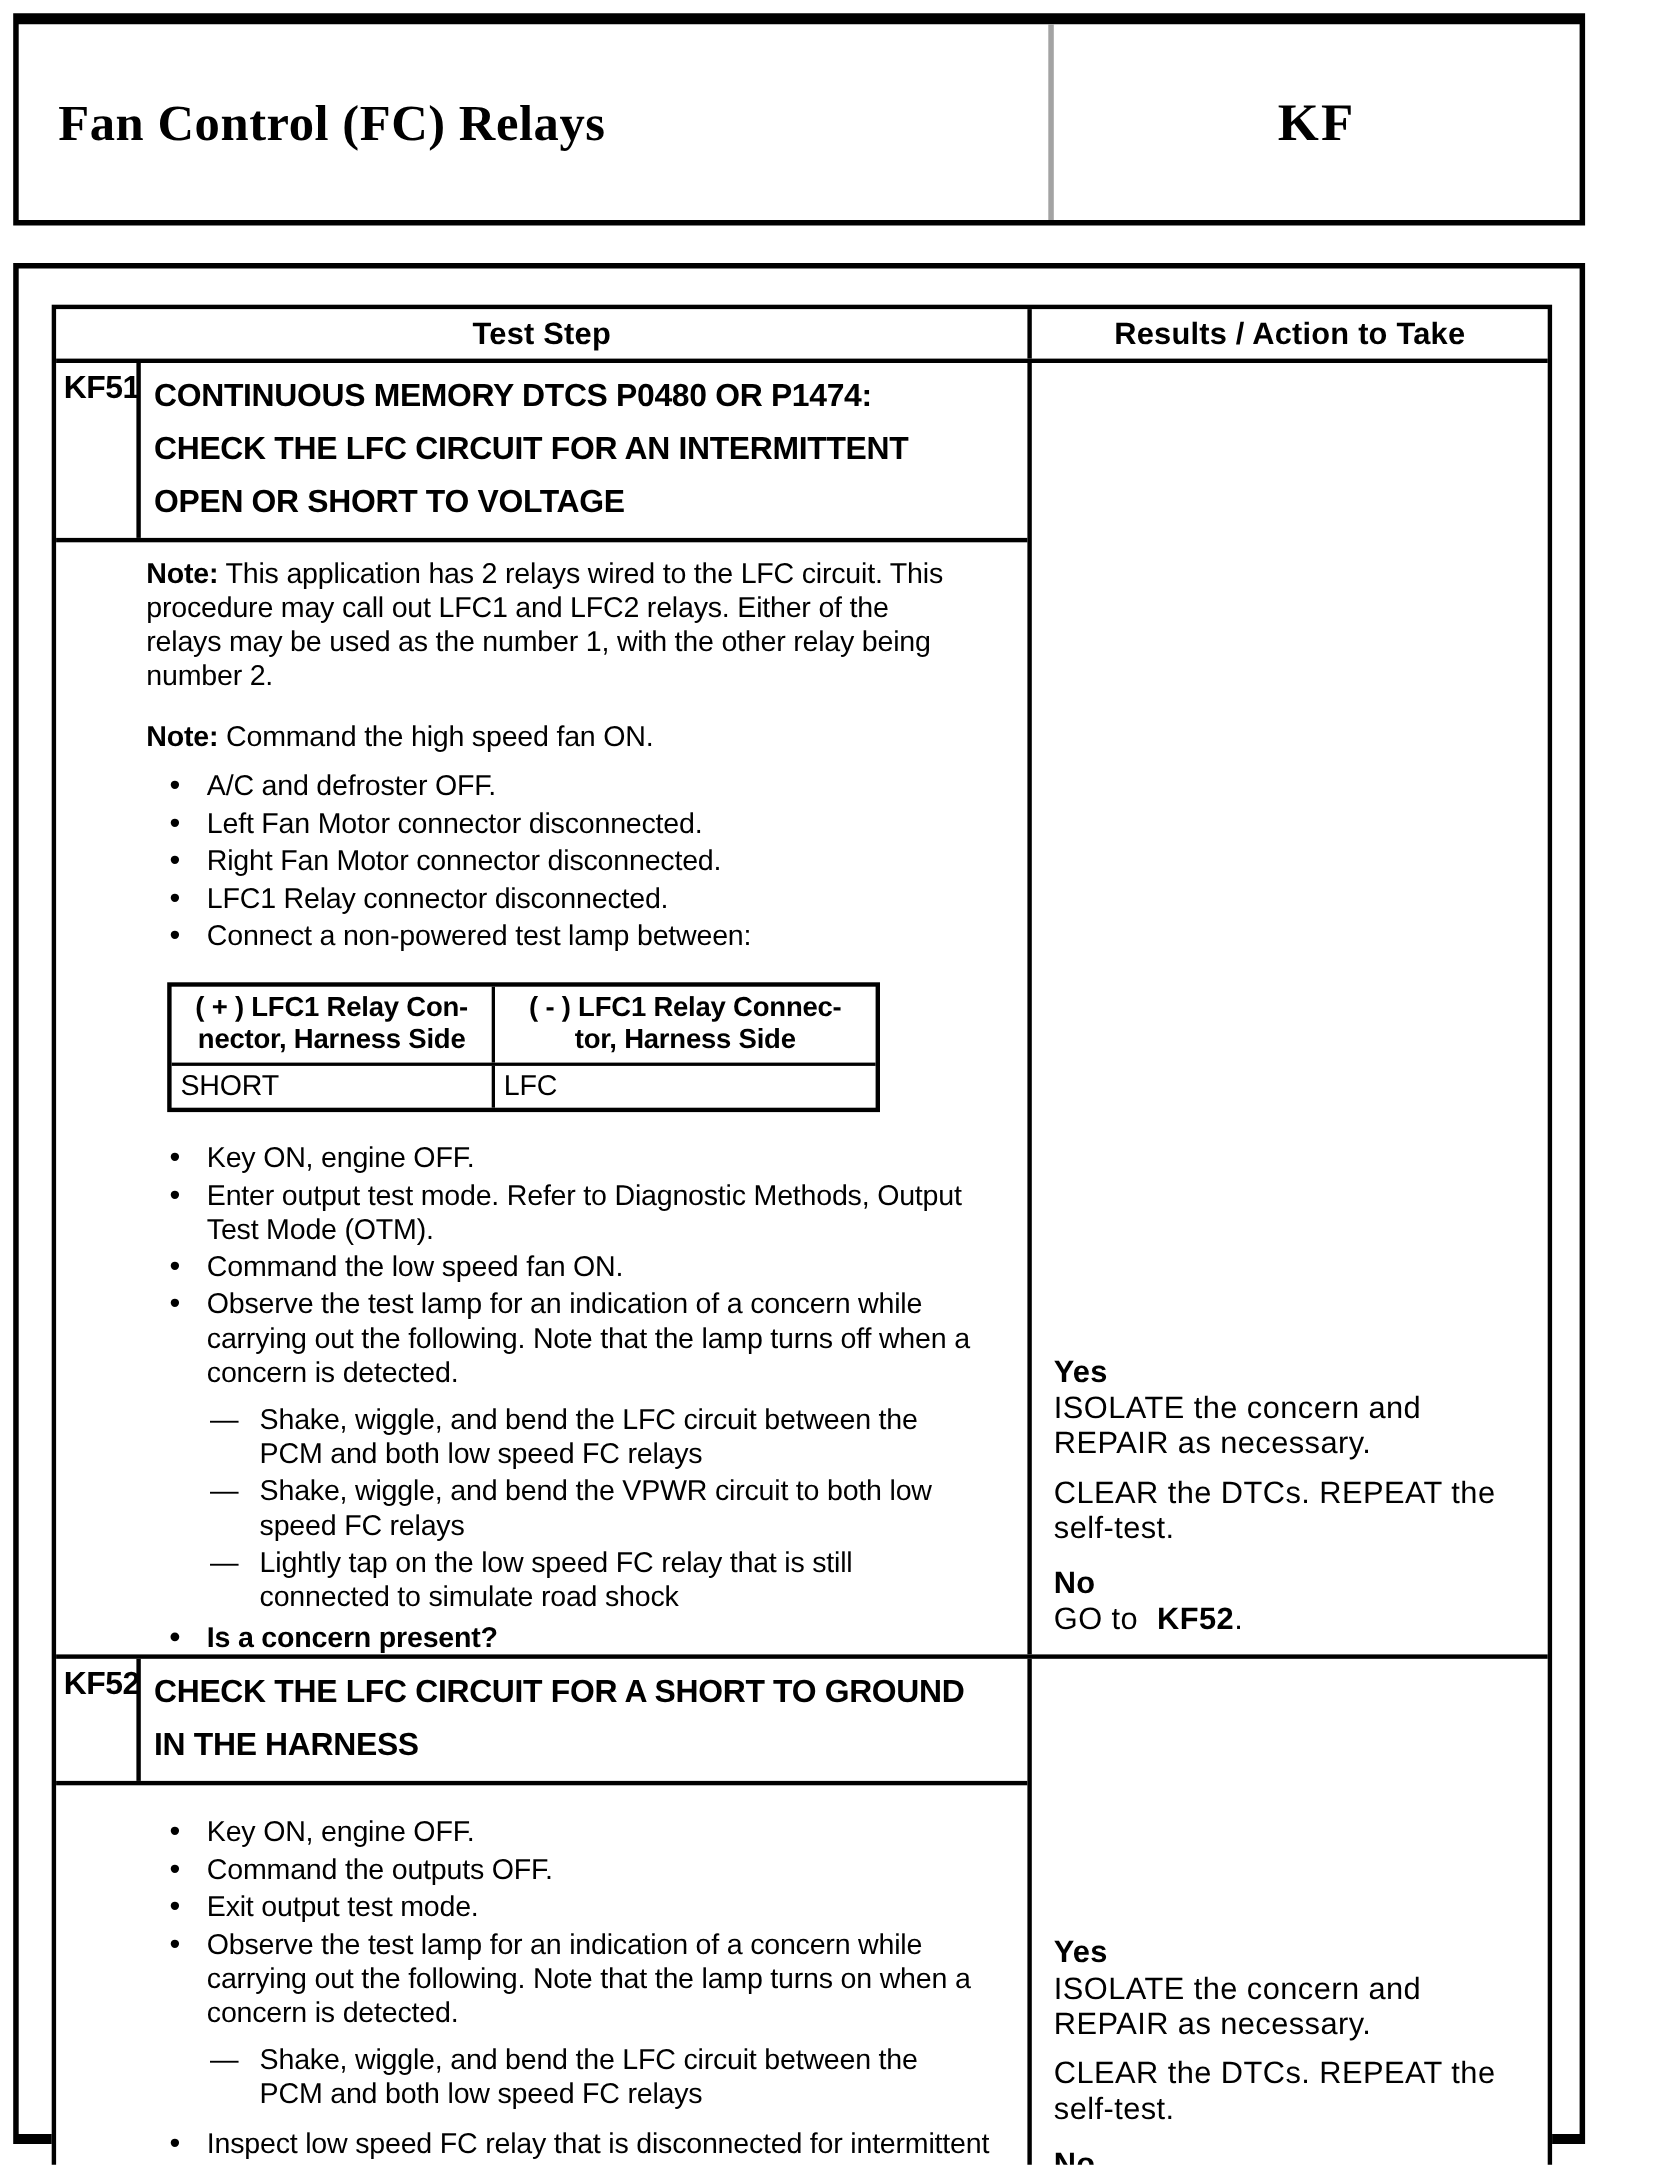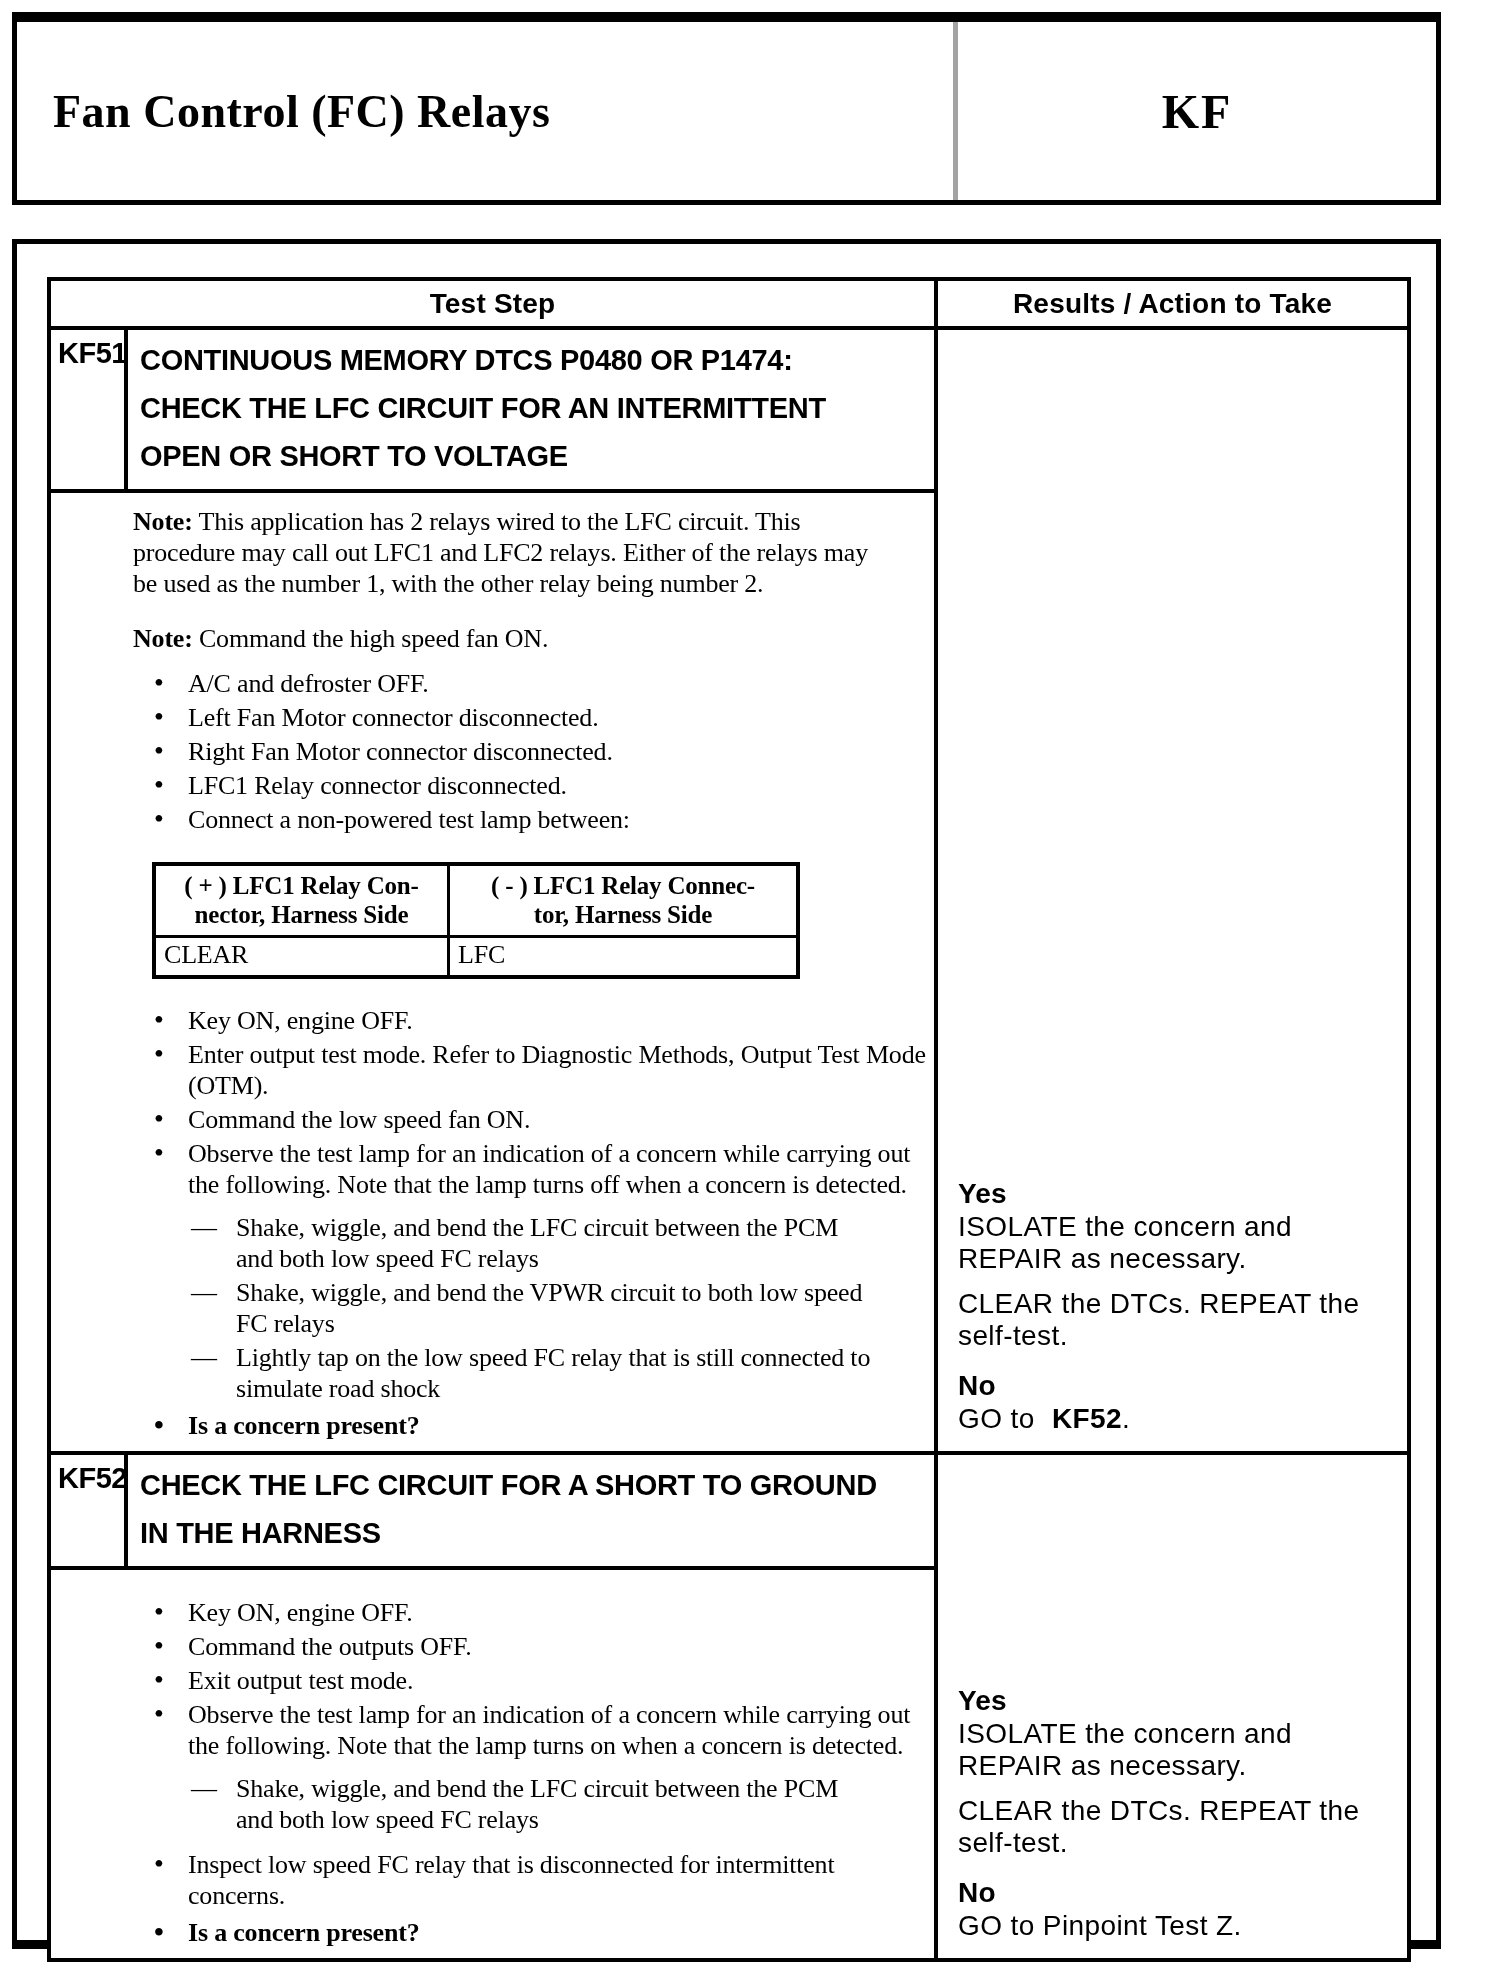--- a/index.html
+++ b/index.html
@@ -59,21 +59,21 @@
   .step-head { display:flex; border-bottom:4px solid #000; }
   .step-id {
     width:77px; border-right:4px solid #000; box-sizing:border-box;
     font-weight:bold; font-size:29px; padding:7px 0 0 7px; letter-spacing:-0.5px;
   }
   .step-title {
     flex:1; font-weight:bold; font-size:29px; line-height:48px;
     padding:6px 40px 9px 12px; letter-spacing:-0.3px;
   }
 
-  .step-body { padding:13px 0 10px;font-family:Liberation Serif, serif; }
+  .step-body { padding:13px 0 0; }
   .body-kf51 { min-height:893px; }
   .body-kf52 { min-height:330px; }
 
   .note { margin:0 60px 0 82px; font-size:26px; line-height:31px; letter-spacing:-0.2px; }
   .note-label { font-weight:bold; }
   .note2 { margin-top:24px; }
 
   .ul { margin-top:14px; }
   .li {
     position:relative; font-size:26px; line-height:31px;
@@ -161,21 +161,21 @@
               <div class="conn-h conn-col1">
                 <div>( + ) LFC1 Relay Con-</div>
                 <div>nector, Harness Side</div>
               </div>
               <div class="conn-h conn-col2">
                 <div>( - ) LFC1 Relay Connec-</div>
                 <div>tor, Harness Side</div>
               </div>
             </div>
             <div class="conn-row">
-              <div class="conn-c conn-col1">CLEAR</div>
+              <div class="conn-c conn-col1">SHORT</div>
               <div class="conn-c conn-col2">LFC</div>
             </div>
           </div>
 
           <div class="ul after-table">
             <div class="li">Key ON, engine OFF.</div>
             <div class="li">Enter output test mode. Refer to Diagnostic Methods, Output Test Mode (OTM).</div>
             <div class="li">Command the low speed fan ON.</div>
             <div class="li">Observe the test lamp for an indication of a concern while carrying out the following. Note that the lamp turns off when a concern is detected.</div>
           </div>

